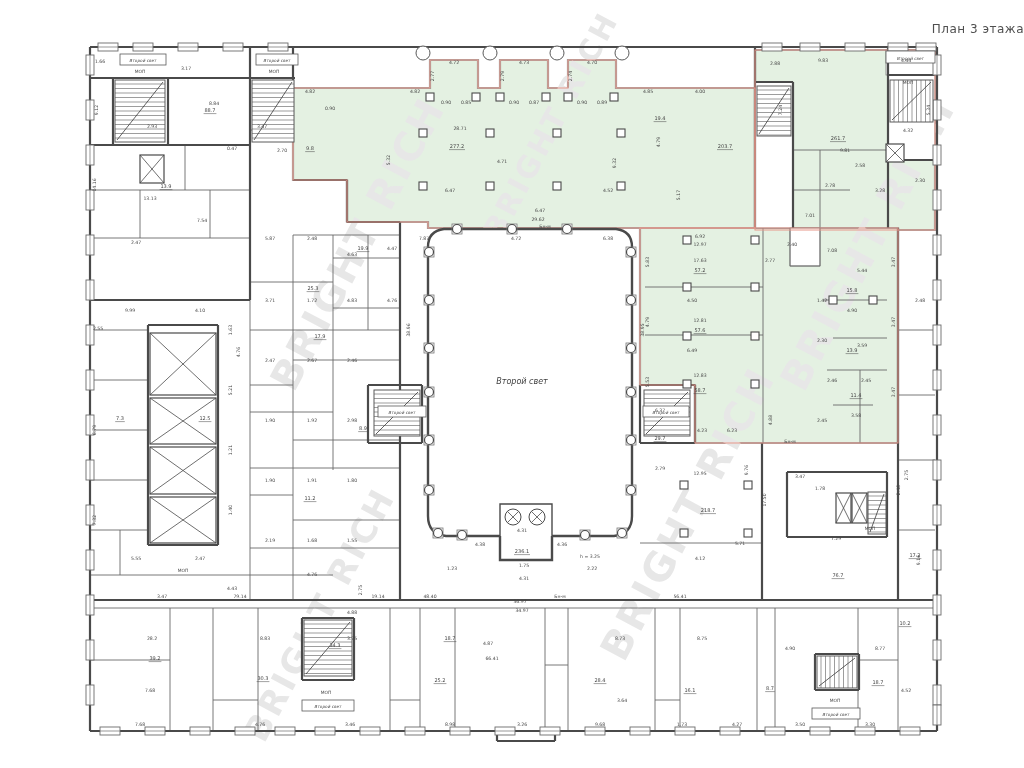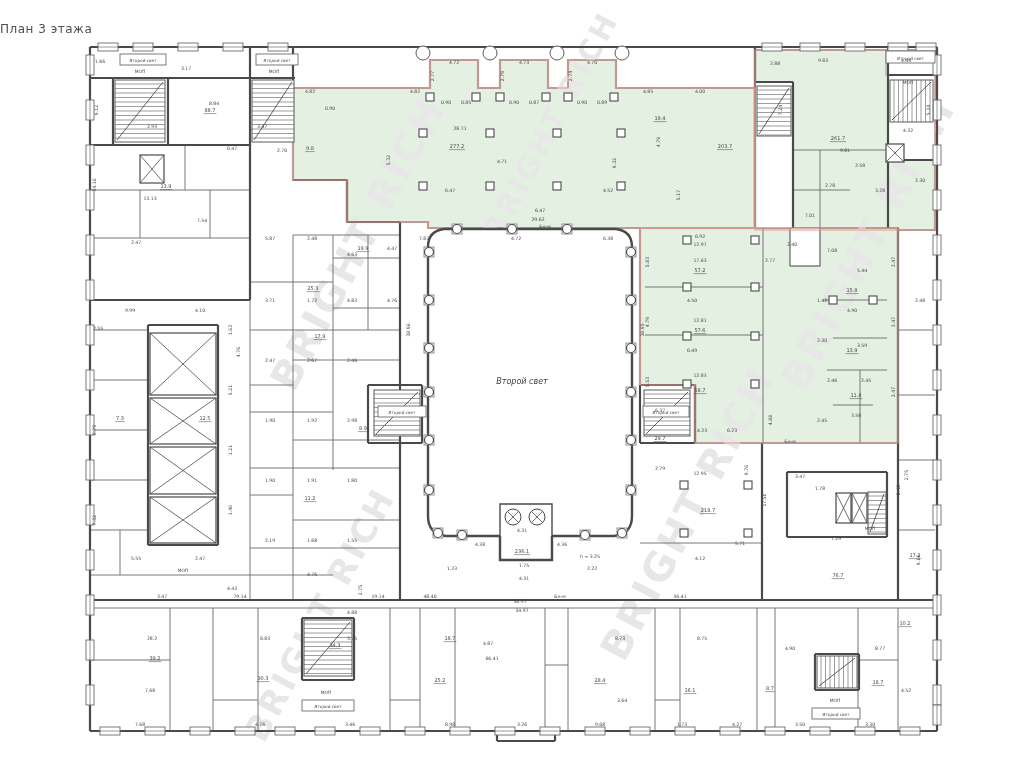--- a/index.html
+++ b/index.html
@@ -1,18 +1,18 @@
 <!DOCTYPE html>
 <html><head>
 <meta charset="utf-8">
 <style>
   html,body{margin:0;padding:0;background:#fff;}
   .canvas{position:relative;width:1024px;height:768px;background:#fff;overflow:hidden;
           font-family:"DejaVu Sans",sans-serif;}
-  .plan-title{position:absolute;top:22px;left:0;width:100%;text-align:left;
+  .plan-title{position:absolute;top:22px;left:0;width:100%;text-align:right;
               font-size:12px;color:#4f4f4f;letter-spacing:.5px;}
   svg{position:absolute;top:0;left:0;}
   text{font-family:"DejaVu Sans",sans-serif;}
 </style>
 </head>
 <body>
 
 <div class="canvas">
   <div class="plan-title">План 3 этажа</div>
   <svg id="plan" width="1024" height="768" viewBox="0 0 1024 768">

